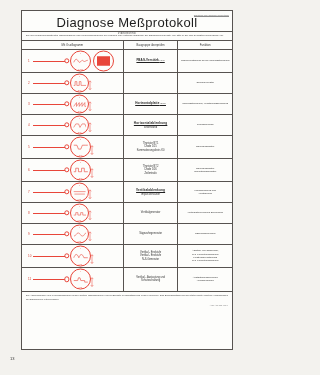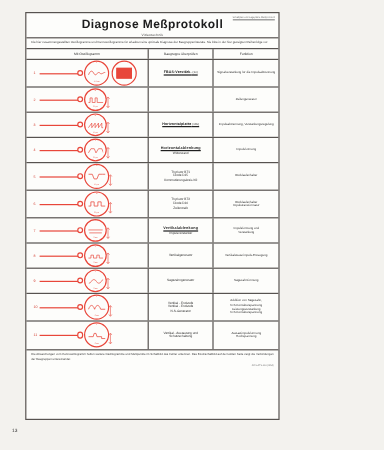--- a/index.html
+++ b/index.html
@@ -8,21 +8,21 @@
     font-family:"Liberation Sans",sans-serif;
     color:#2a2a2a;overflow:hidden;position:relative;
   }
   .page{
     position:absolute;left:21px;top:10px;width:212px;height:340px;
     background:#fdfdfb;border:1px solid #575350;box-sizing:border-box;
   }
   
   .hdr{position:relative;height:20px;border-bottom:1px solid #575350;}
   .title{
-    text-align:center;font-size:10px;font-weight:bold;letter-spacing:.35px;
+    text-align:center;font-size:13px;font-weight:normal;letter-spacing:.35px;
     padding-top:4px;color:#1d1d1d;
   }
   .subtitle{
     text-align:center;font-size:2.7px;letter-spacing:.25px;color:#4a4a4a;
     margin-top:1.5px;
   }
   .corner{
     position:absolute;right:3px;top:2.5px;text-align:right;
     font-size:2px;line-height:2.4px;color:#6b6b6b;
     border-bottom:.5px solid #8a8a8a;padding-bottom:.5px;

